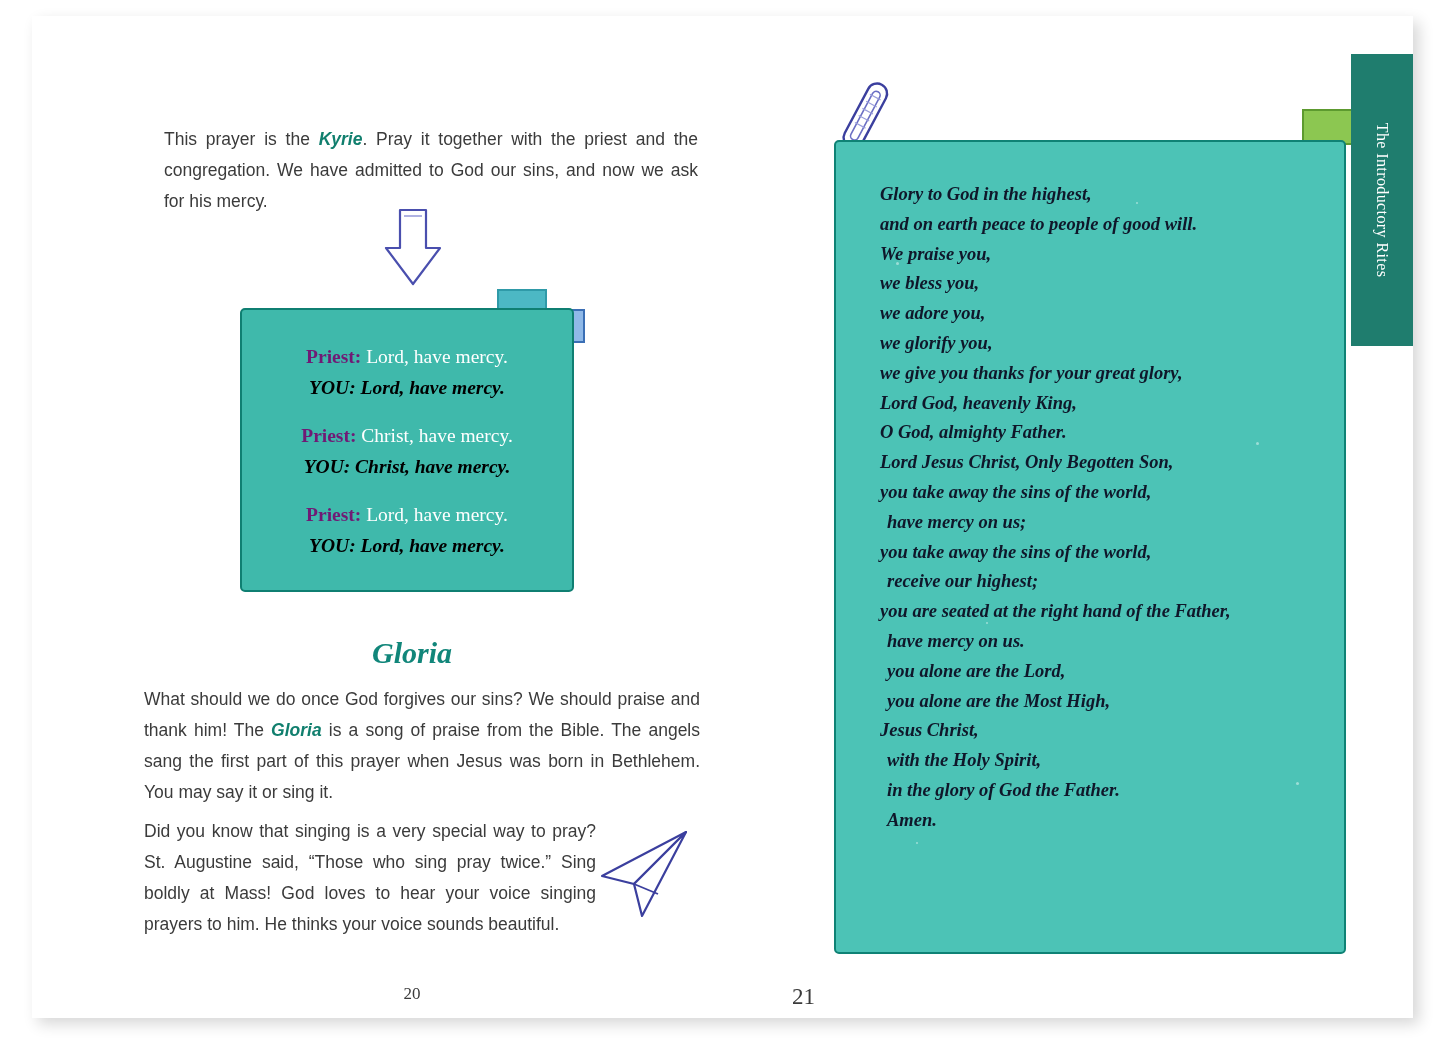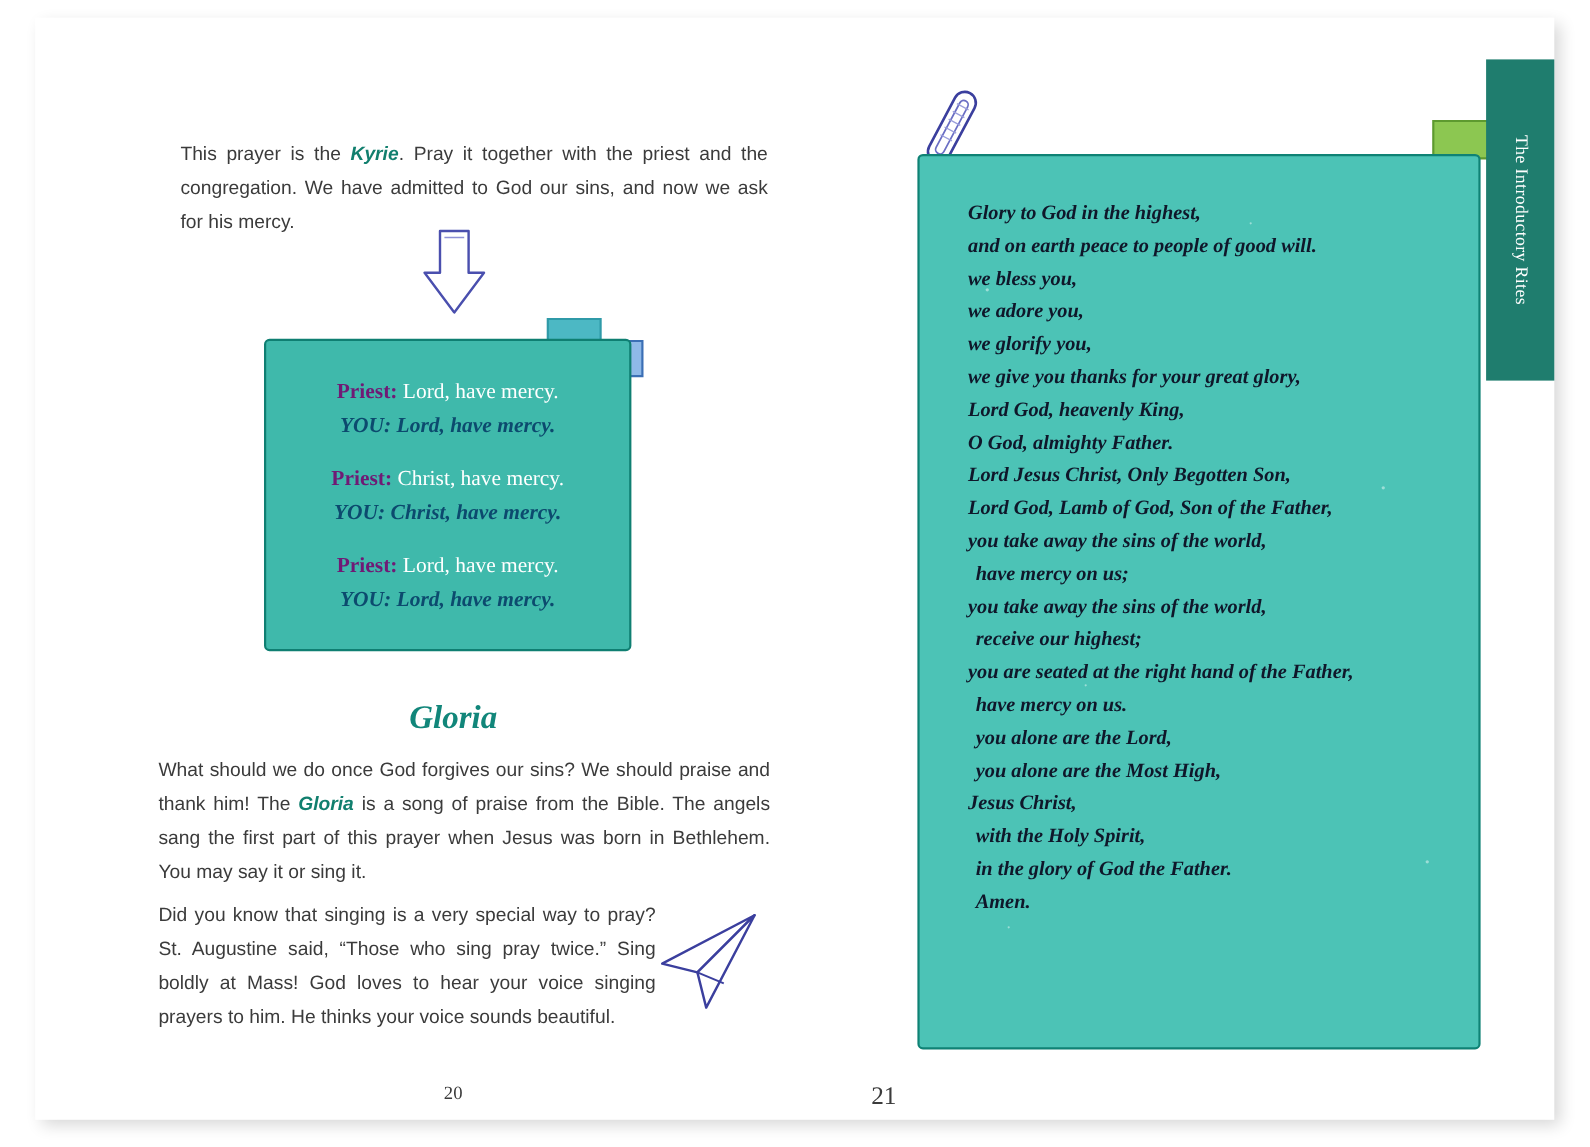--- a/index.html
+++ b/index.html
@@ -85,21 +85,21 @@
     line-height: 30px;
     margin: 0 0 1px 0;
   }
   .line-priest .who {
     color: #701a75;
     font-weight: bold;
   }
   .line-you {
     font-family: "Liberation Serif", serif;
     font-size: 19.5px;
-    color: #0c4a6e;
+    color: #000000;
     font-weight: bold;
     font-style: italic;
     line-height: 30px;
     margin: 0 0 18px 0;
   }
 
   
   .gloria-head {
     position: absolute;
     left: 0;
@@ -299,28 +299,28 @@
         <div class="speckle" style="left:60px;  top:120px; width:3px; height:3px;"></div>
         <div class="speckle" style="left:300px; top:60px;  width:2px; height:2px;"></div>
         <div class="speckle" style="left:420px; top:300px; width:3px; height:3px;"></div>
         <div class="speckle" style="left:150px; top:480px; width:2px; height:2px;"></div>
         <div class="speckle" style="left:460px; top:640px; width:3px; height:3px;"></div>
         <div class="speckle" style="left:80px;  top:700px; width:2px; height:2px;"></div>
 
         <div class="gloria-lines">
           <div class="gl">Glory to God in the highest,</div>
           <div class="gl">and on earth peace to people of good will.</div>
+          <div class="gl">We praise you,</div>
           <div class="gl">we bless you,</div>
           <div class="gl">we adore you,</div>
           <div class="gl">we glorify you,</div>
           <div class="gl">we give you thanks for your great glory,</div>
           <div class="gl">Lord God, heavenly King,</div>
           <div class="gl">O God, almighty Father.</div>
           <div class="gl">Lord Jesus Christ, Only Begotten Son,</div>
-          <div class="gl">Lord God, Lamb of God, Son of the Father,</div>
           <div class="gl">you take away the sins of the world,</div>
           <div class="gl ind">have mercy on us;</div>
           <div class="gl">you take away the sins of the world,</div>
           <div class="gl ind">receive our highest;</div>
           <div class="gl">you are seated at the right hand of the Father,</div>
           <div class="gl ind">have mercy on us.</div>
           <div class="gl ind">you alone are the Lord,</div>
           <div class="gl ind">you alone are the Most High,</div>
           <div class="gl">Jesus Christ,</div>
           <div class="gl ind">with the Holy Spirit,</div>

